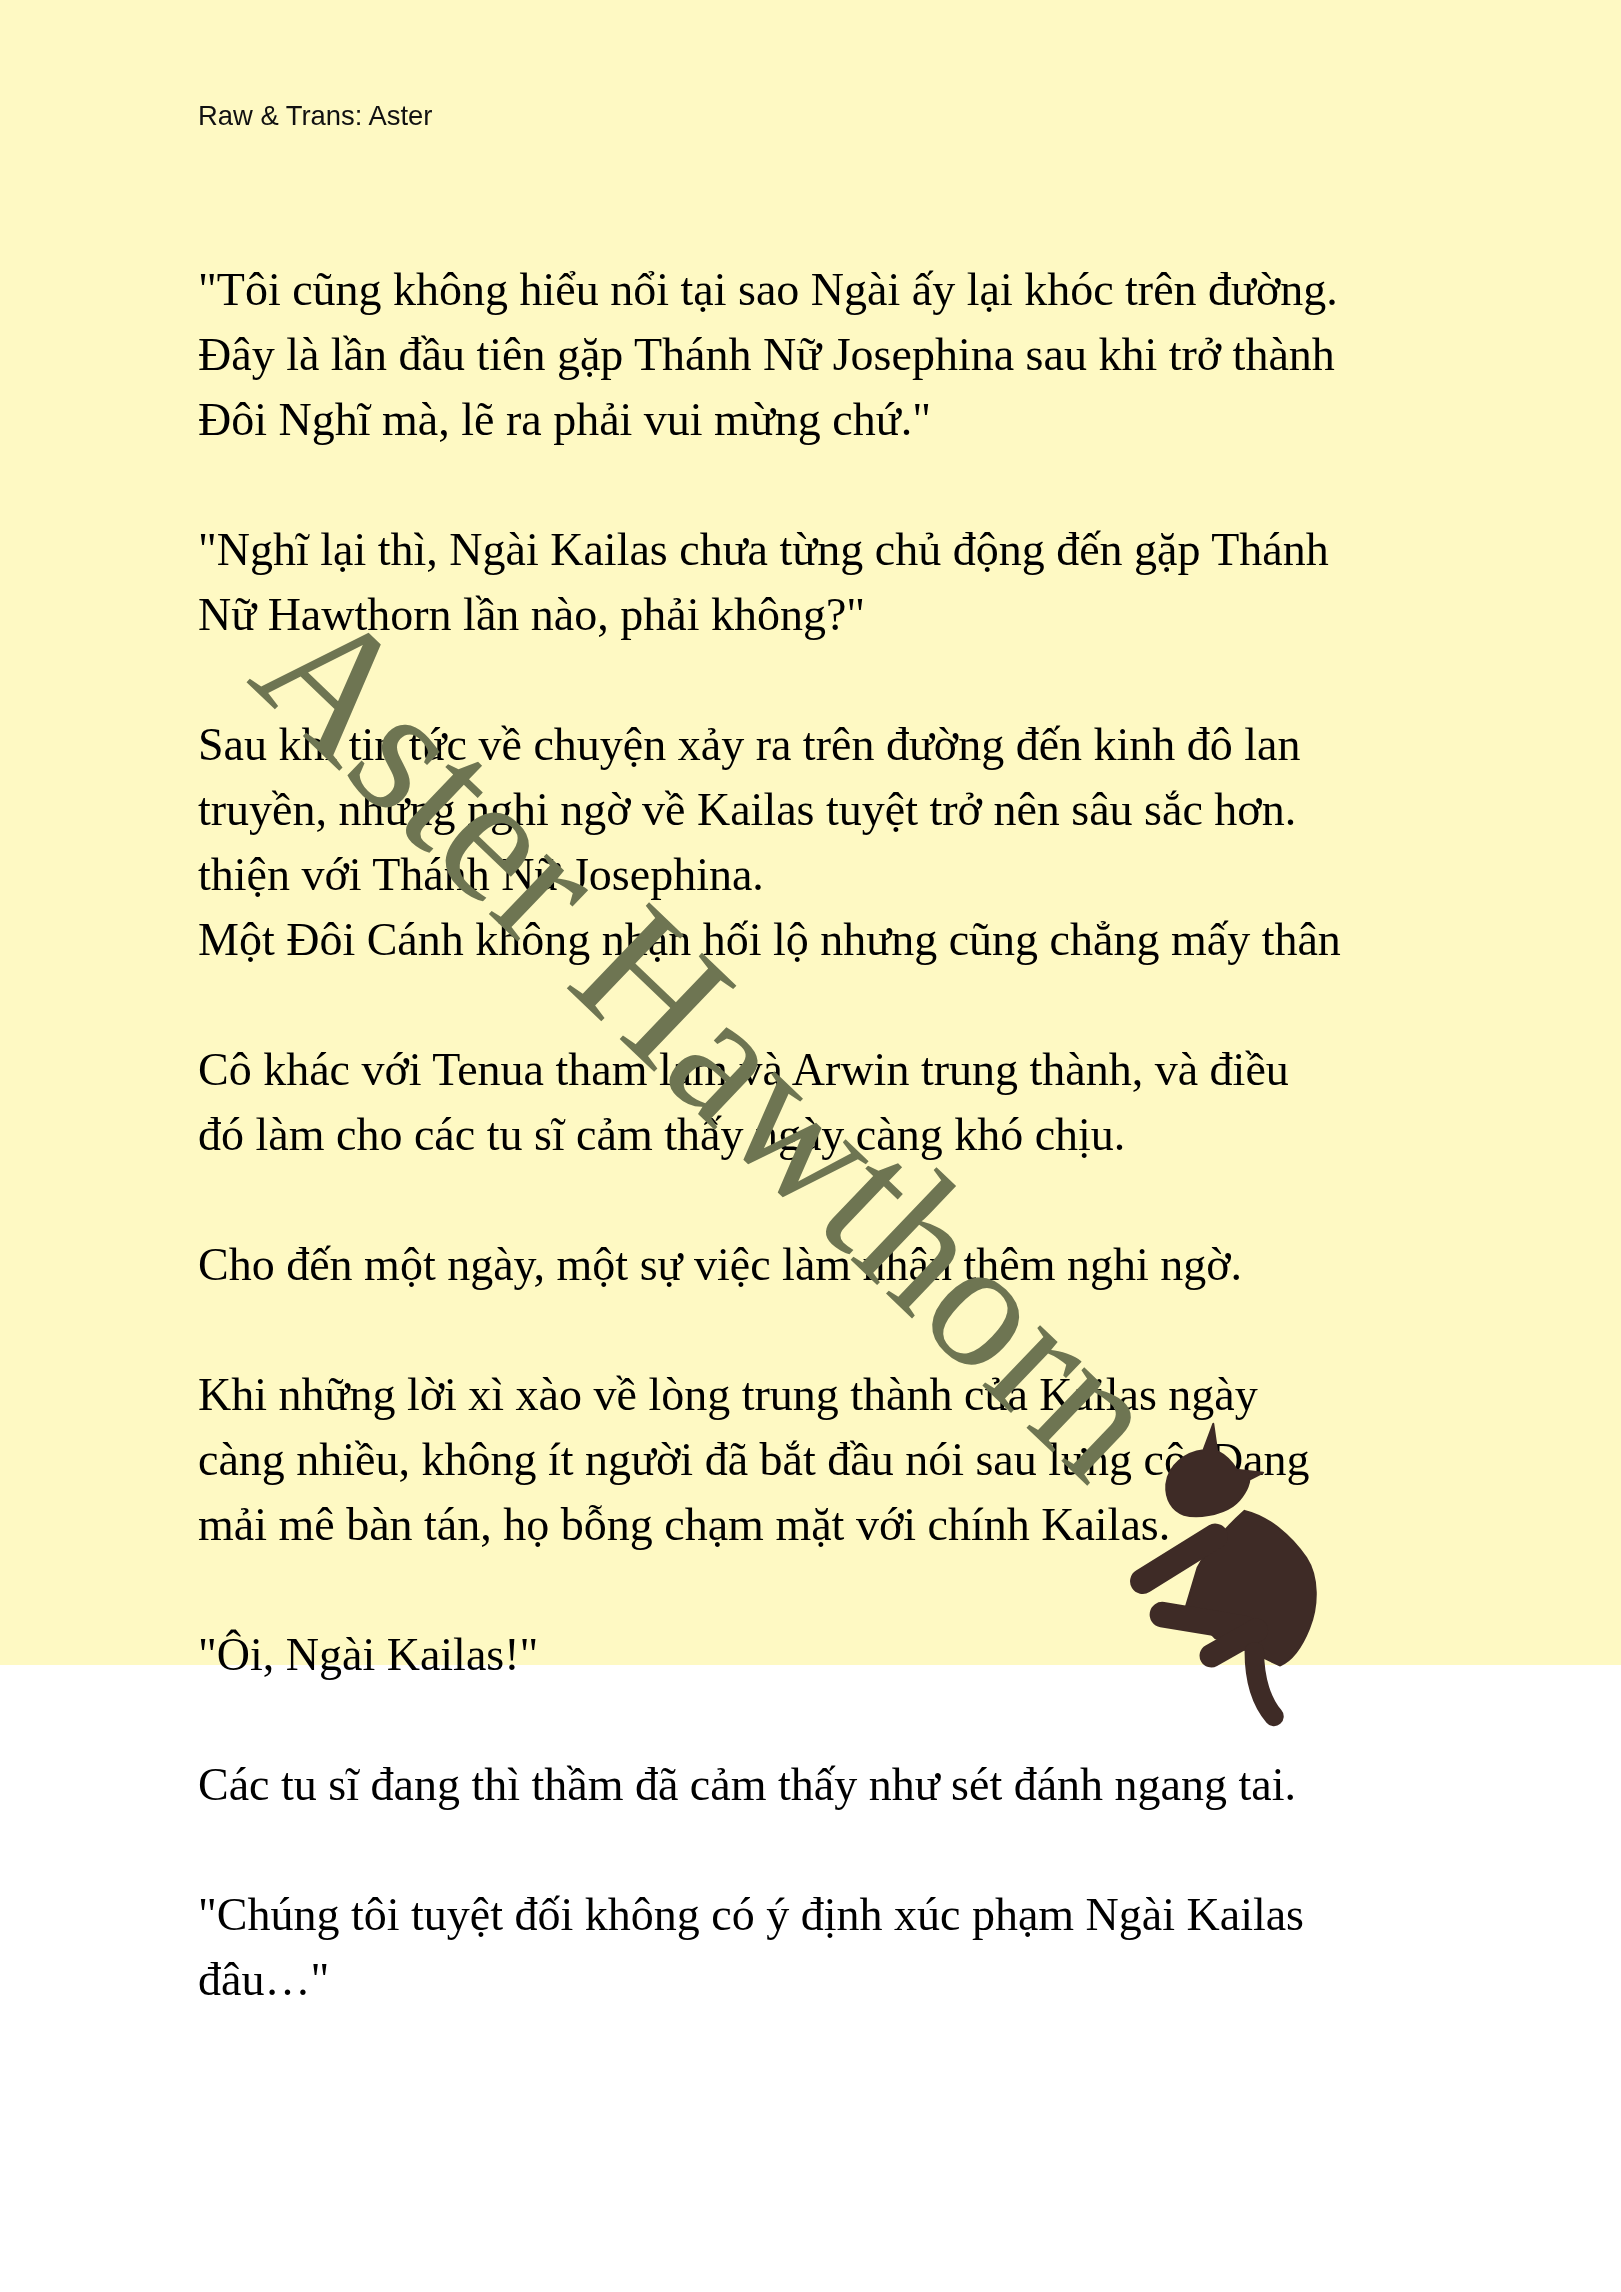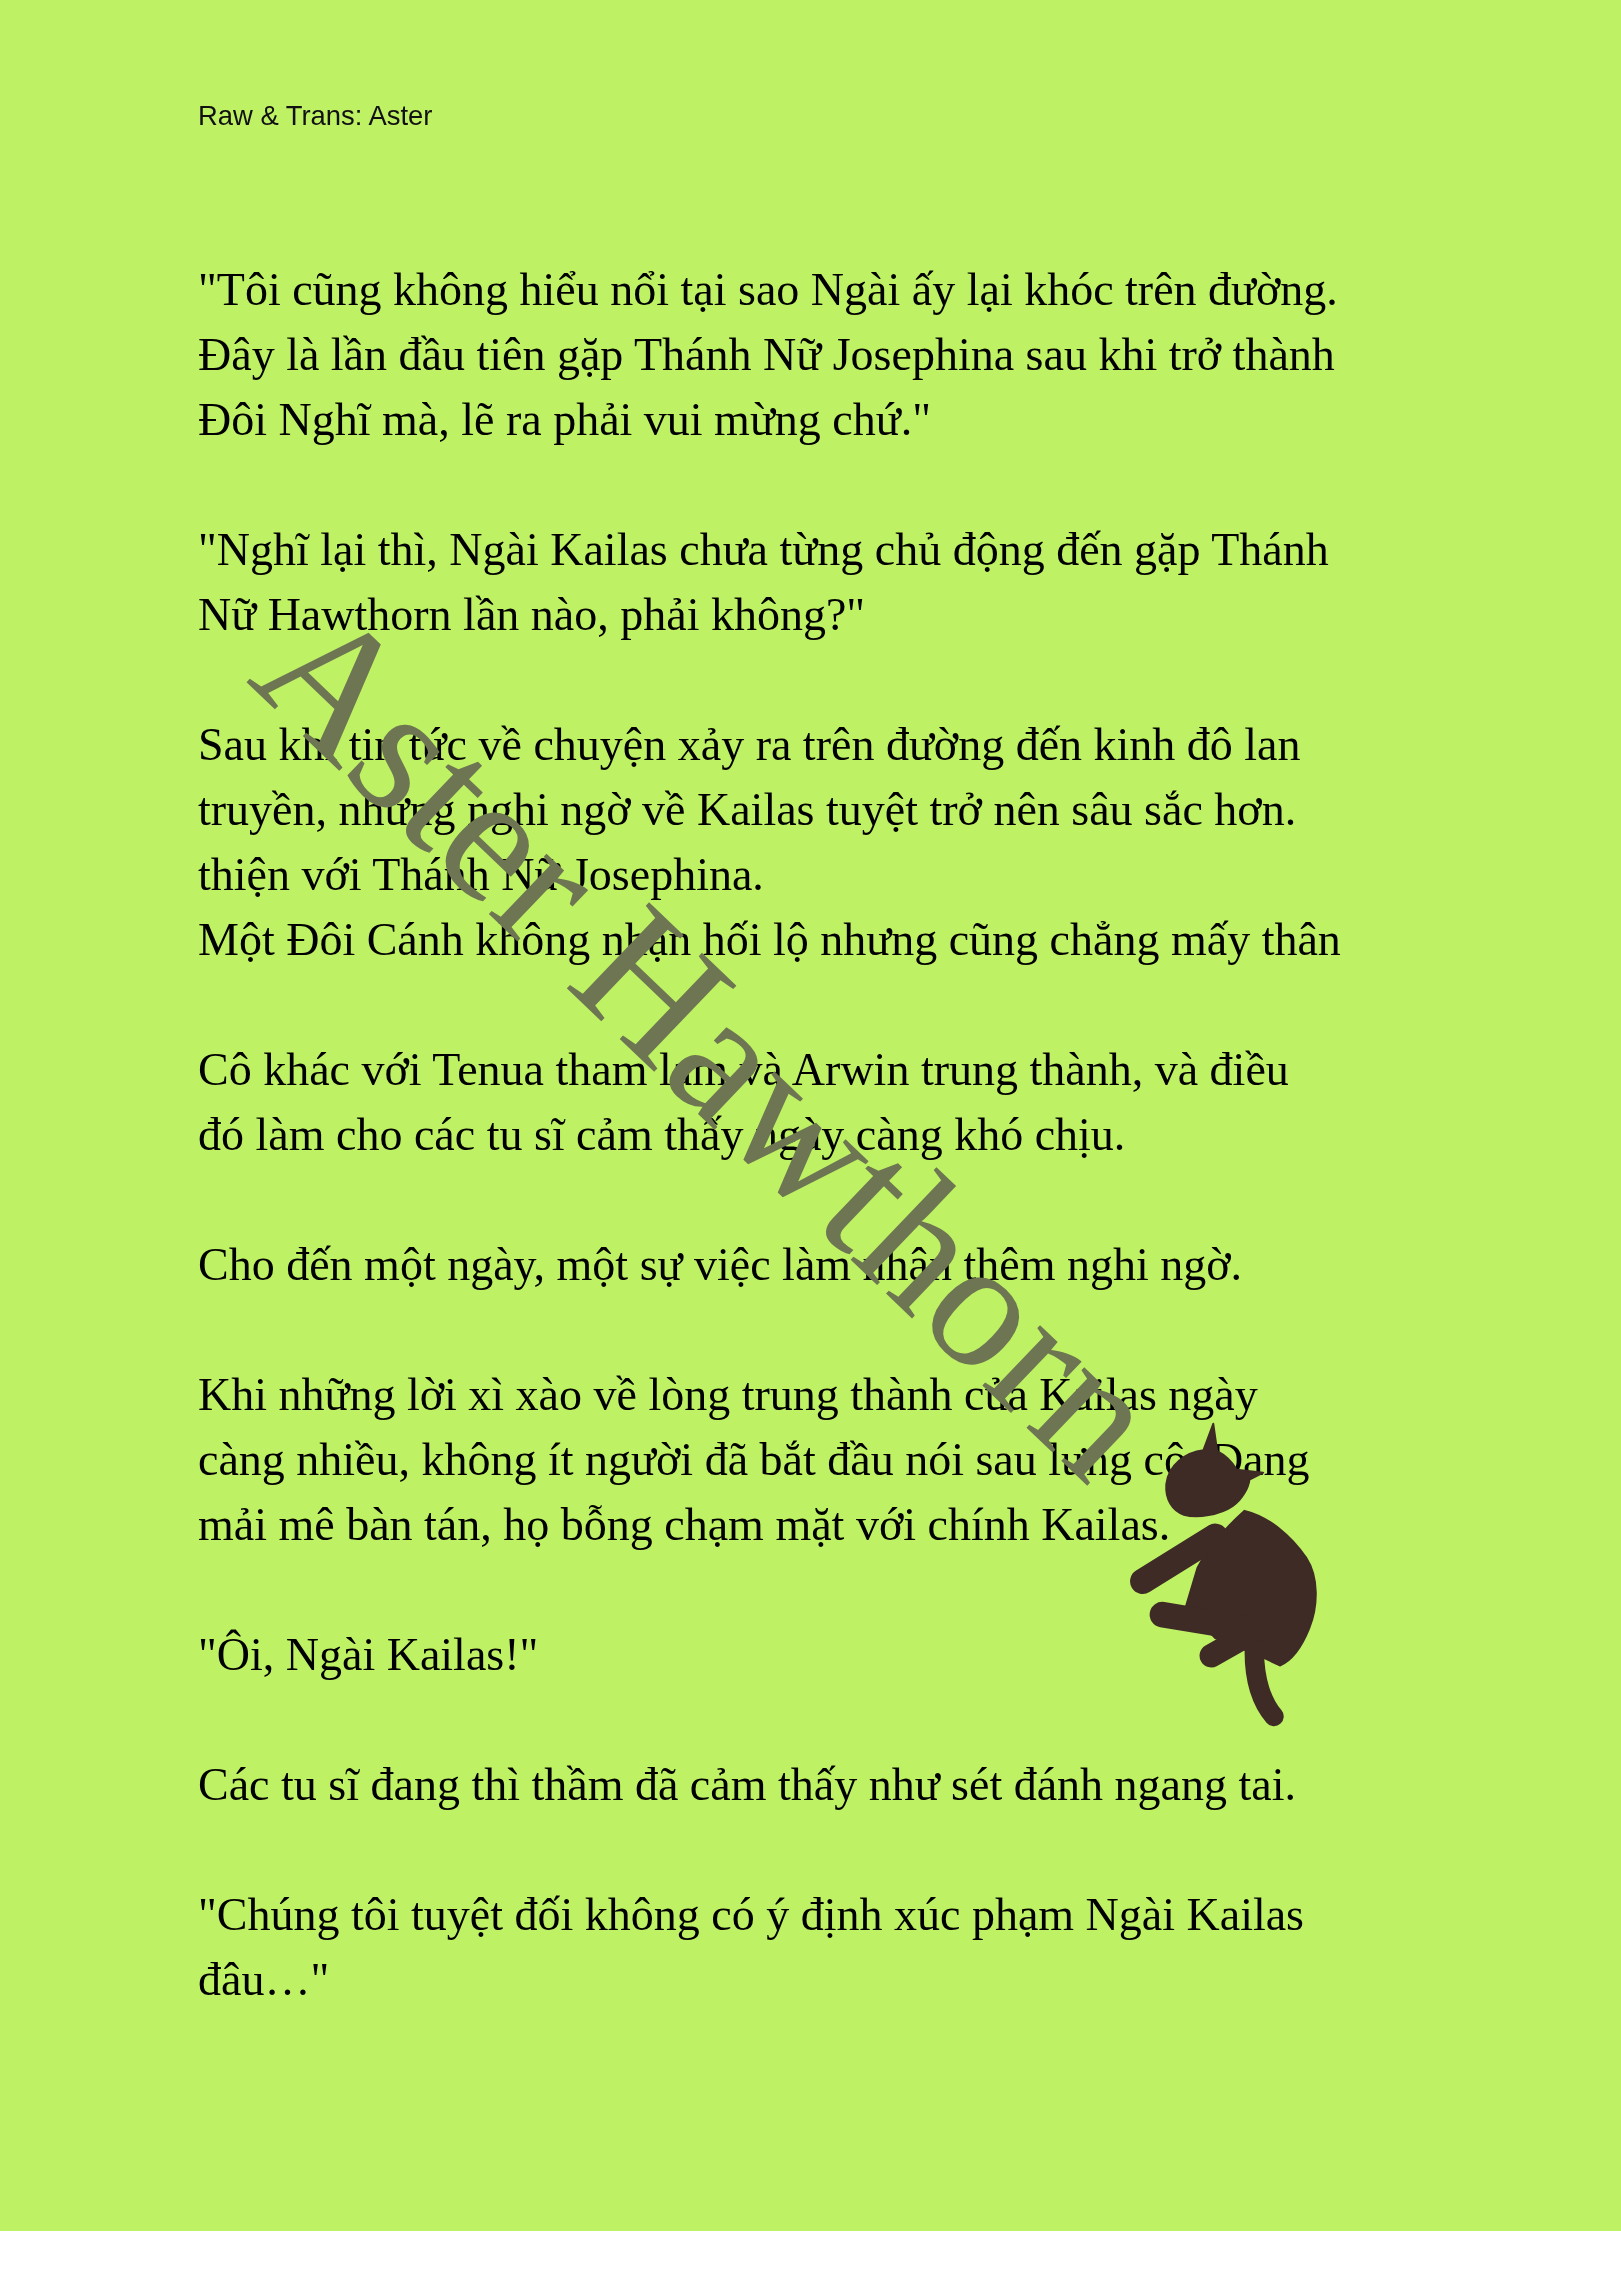--- a/index.html
+++ b/index.html
@@ -10,22 +10,22 @@
     body {
       width: 1621px;
       height: 2293px;
       position: relative;
       overflow: hidden;
     }
     .page {
       position: absolute;
       left: 0; top: 0;
       width: 1621px;
-      height: 2231px;
-      background: #bef264;
+      height: 1665px;
+      background: #fef9c3;
     }
     .header {
       position: absolute;
       left: 198px;
       top: 98px;
       font-family: "Liberation Sans", sans-serif;
       font-size: 27.4px;
       line-height: 35px;
       color: #111111;
       white-space: nowrap;

